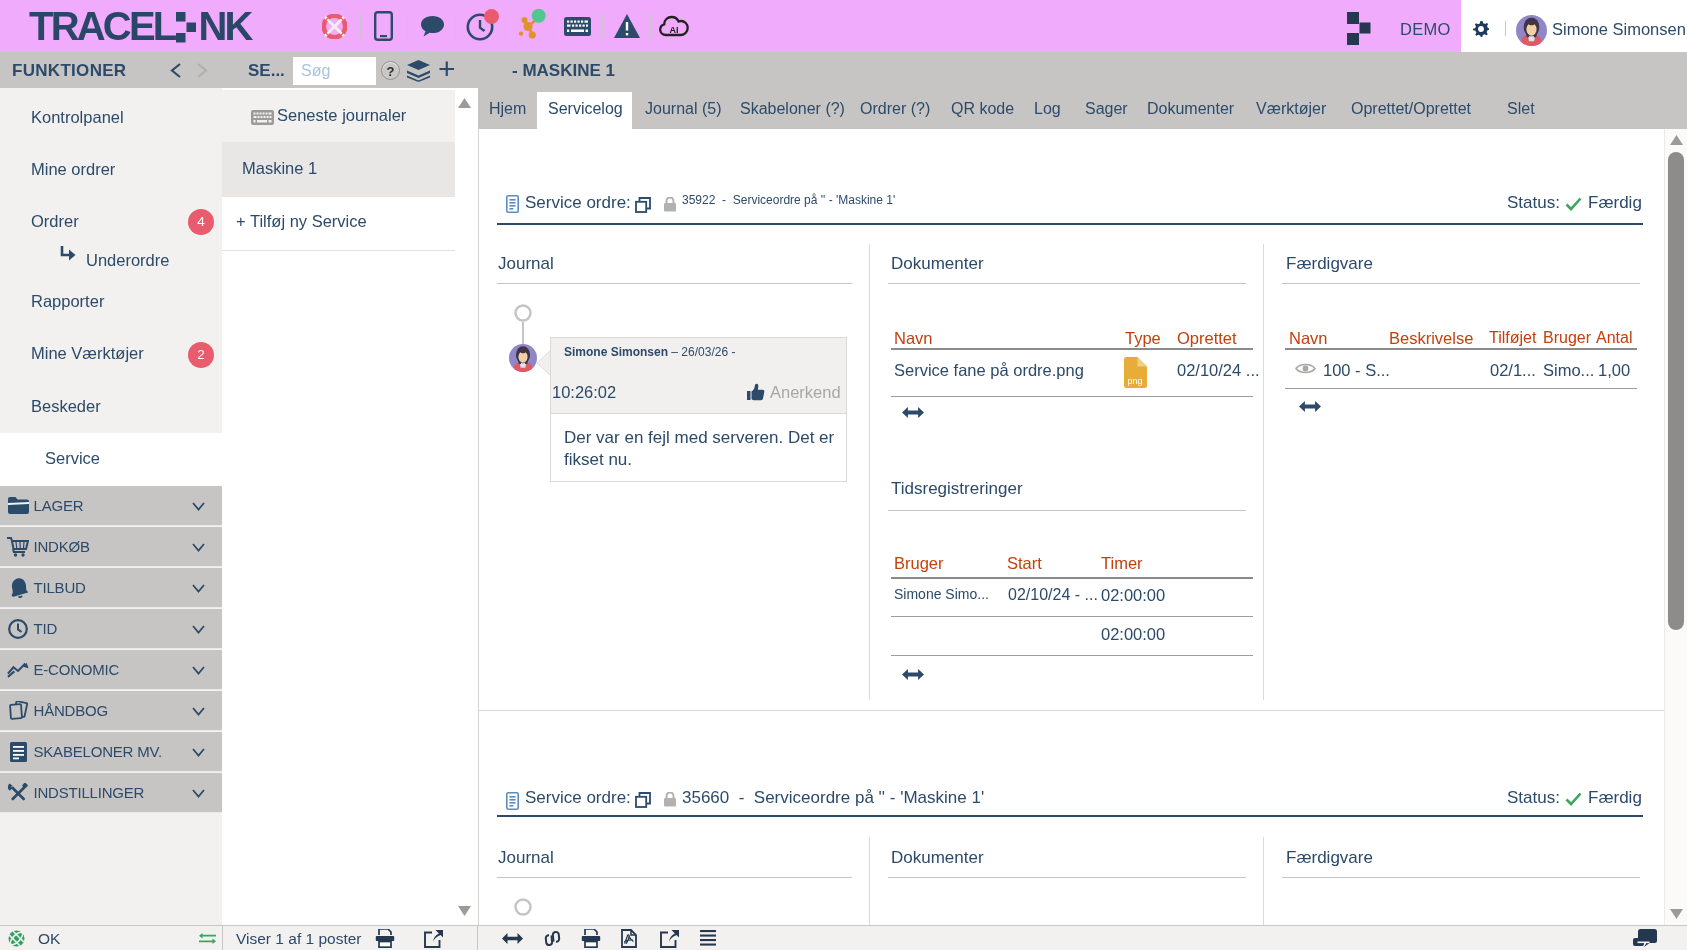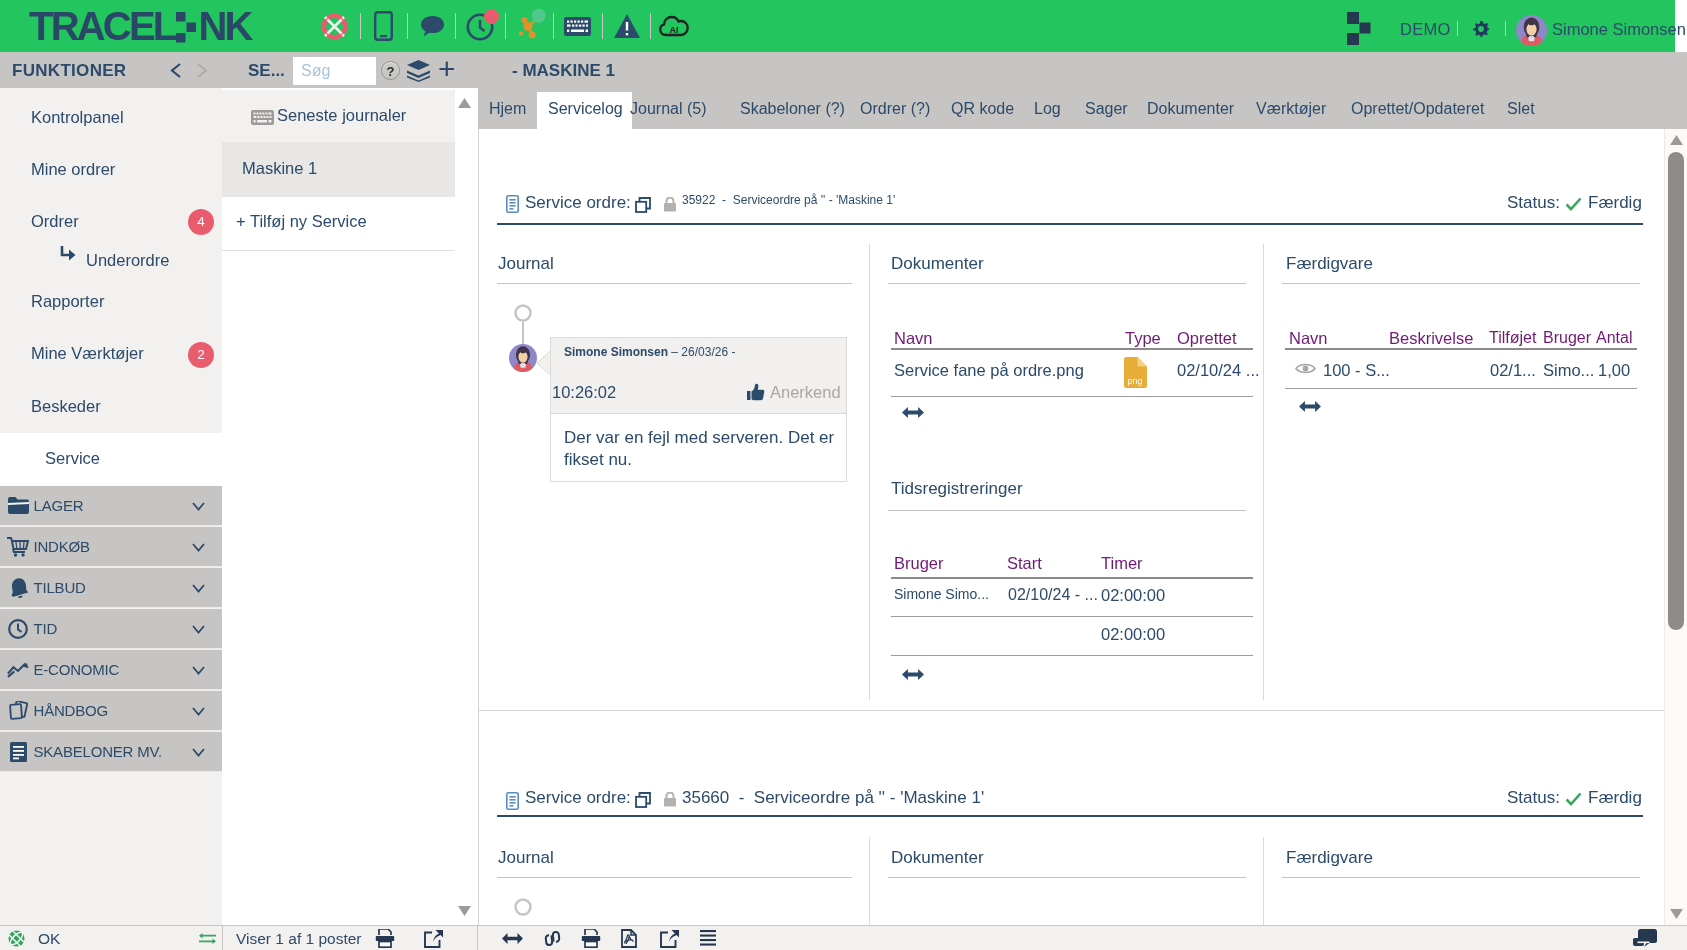--- a/index.html
+++ b/index.html
@@ -3,21 +3,21 @@
 <meta charset="utf-8">
 <style>
 *{margin:0;padding:0;box-sizing:border-box}
 html,body{width:1687px;height:950px;overflow:hidden}
 body{font-family:"Liberation Sans",sans-serif;background:#fff;color:#2c4a6a}
 #app{position:relative;width:1687px;height:950px;overflow:hidden;background:#fff}
 .abs{position:absolute}
 .nv{color:#2c4a6a}
 svg{display:block}
 
-#topbar{position:absolute;left:0;top:0;width:1675px;height:52px;background:#22c55e}
+#topbar{position:absolute;left:0;top:0;width:1461px;height:52px;background:#f0abfc}
 #logo{position:absolute;left:29px;top:5px;height:42px;display:flex;align-items:center;color:#2b4767;font-weight:bold;font-size:40px;letter-spacing:-2.8px}
 .tsep{position:absolute;top:13px;width:1px;height:26px;background:#c9c7c5}
 
 #strip1{position:absolute;left:0;top:52px;width:1687px;height:36px;background:#c7c5c3}
 #strip2{position:absolute;left:478px;top:88px;width:1209px;height:41px;background:#c7c5c3}
 
 #sidebar{position:absolute;left:0;top:88px;width:222px;height:837px;background:#f2f1ef}
 .sitem{position:absolute;left:31px;font-size:16.5px;color:#2c4a6a;white-space:nowrap}
 .badge{position:absolute;left:188px;width:26px;height:26px;border-radius:13px;background:#e85c6d;color:#fff;font-size:13.5px;text-align:center;line-height:26px}
 .grow{position:absolute;left:0;width:222px;height:40px;background:#c7c5c3;border-bottom:1px solid #eceae8;display:flex;align-items:center}
@@ -27,21 +27,21 @@
 
 #col2{position:absolute;left:222px;top:88px;width:233px;height:837px;background:#fff}
 
 #main{position:absolute;left:478px;top:129px;width:1209px;height:796px;background:#fff;border-left:1px solid #d7d5d3}
 .coltitle{font-size:17px;color:#2c4a6a}
 .tline{position:absolute;height:1px;background:#c6c4c2}
 .navyline{position:absolute;height:2px;background:#2c4a6a}
 .thinline{position:absolute;height:1px;background:#9e9c9a}
 .hline{position:absolute;height:2px;background:#8c8a88}
 .vsep{position:absolute;width:1px;background:#dcdad8}
-.th{font-size:16.5px;color:#701a75;position:absolute;white-space:nowrap}
+.th{font-size:16.5px;color:#c2410c;position:absolute;white-space:nowrap}
 .td{font-size:16.5px;color:#2c4a6a;position:absolute;white-space:nowrap}
 
 #bottombar{position:absolute;left:0;top:925px;width:1687px;height:25px;background:#f2f1ef;border-top:1px solid #c9c7c5}
 .bbdiv{position:absolute;top:0;width:1px;height:25px;background:#c9c7c5}
 
 #mscroll{position:absolute;left:1664px;top:129px;width:23px;height:796px;background:#fbfaf9;border-left:1px solid #eceae8}
 #mthumb{position:absolute;left:3px;top:23px;width:16px;height:478px;background:#8e8c8a;border-radius:8px}
 .tab{position:absolute;top:0;height:41px;display:flex;align-items:center;font-size:16px;color:#2c4a6a;white-space:nowrap}
 </style>
 </head>
@@ -63,29 +63,29 @@
         <path d="M0 10.5 L11.5 15.5 L23 10.5 L23 13 L11.5 18 L0 13 Z" fill="#2c4a6a"></path>
         <path d="M0 15.5 L11.5 20.5 L23 15.5 L23 17.5 L11.5 22 L0 17.5 Z" fill="#2c4a6a"></path>
       </svg>
     <div class="abs" style="left:438px;top:0px;font-size:30px;font-weight:400;color:#2c4a6a">+</div>
     <div class="abs" style="left:512px;top:9px;font-size:17px;font-weight:bold;color:#2c4a6a">- MASKINE 1</div>
   </div>
   <div id="strip2">
     <div class="tab" style="left:11px">Hjem</div>
     <div class="abs" style="left:59px;top:4px;width:95px;height:37px;background:#fff"></div>
     <div class="tab" style="left:70px">Servicelog</div>
-    <div class="tab" style="left:152px">Journal (5)</div>
+    <div class="tab" style="left:167px">Journal (5)</div>
     <div class="tab" style="left:262px">Skabeloner (?)</div>
     <div class="tab" style="left:382px">Ordrer (?)</div>
     <div class="tab" style="left:473px">QR kode</div>
     <div class="tab" style="left:556px">Log</div>
     <div class="tab" style="left:607px">Sager</div>
     <div class="tab" style="left:669px">Dokumenter</div>
     <div class="tab" style="left:778px">Værktøjer</div>
-    <div class="tab" style="left:873px">Oprettet/Opdateret</div>
+    <div class="tab" style="left:873px">Oprettet/Oprettet</div>
     <div class="tab" style="left:1029px">Slet</div>
   </div>
   <div id="topbar">
     <div id="logo">
         <span>TRACEL</span>
         <svg width="21" height="31" viewBox="0 0 21 31" style="margin:2px 1px 0 2px">
           <rect x="0" y="0" width="9.5" height="9.5" fill="#2b4767"></rect>
           <rect x="10.5" y="10.5" width="9.5" height="9.5" fill="#2b4767"></rect>
           <rect x="0" y="21" width="9.5" height="9.5" fill="#2b4767"></rect>
         </svg>
@@ -301,20 +301,36 @@
             <rect x="0" y="0" width="17" height="20" rx="1.5" fill="#2c4a6a"></rect>
             <g fill="#fff">
               <rect x="3" y="4" width="11" height="1.8"></rect>
               <rect x="3" y="8" width="11" height="1.8"></rect>
               <rect x="3" y="12" width="11" height="1.8"></rect>
               <rect x="3" y="15.5" width="6" height="1.8"></rect>
             </g>
           </svg>
         </div>
       <div class="gt">SKABELONER MV.</div>
+      <svg class="gc" width="13" height="9" viewBox="0 0 13 9">
+          <path d="M1 1 L6.5 7.5 L12 1" fill="none" stroke="#2c4a6a" stroke-width="1.8"></path>
+        </svg>
+    </div>
+    <div class="grow" style="top:685px">
+      <div class="gi">
+          <svg width="22" height="20" viewBox="0 0 22 21">
+            <g fill="#2c4a6a">
+              <rect x="9.8" y="1.5" width="2.8" height="19" rx="1.3" transform="rotate(45 11.2 11)"></rect>
+              <rect x="9.8" y="1.5" width="2.8" height="19" rx="1.3" transform="rotate(-45 11.2 11)"></rect>
+              <path d="M2.2 0.6 C-0.3 2.8 -0.1 6.5 2.4 8.2 L5 5.6 L3.8 2.9 L6.6 4 Z"></path>
+              <rect x="16.1" y="0.3" width="4.6" height="4.6" rx="1" transform="rotate(45 18.4 2.6)"></rect>
+            </g>
+          </svg>
+        </div>
+      <div class="gt">INDSTILLINGER</div>
       <svg class="gc" width="13" height="9" viewBox="0 0 13 9">
           <path d="M1 1 L6.5 7.5 L12 1" fill="none" stroke="#2c4a6a" stroke-width="1.8"></path>
         </svg>
     </div>
   </div>
   <div id="col2">
     <div class="abs" style="left:0;top:2px;width:233px;height:52px;background:#f2f1ef">
       <svg class="abs" style="left:29px;top:20px" width="23" height="15" viewBox="0 0 23 15">
           <rect x="0" y="0" width="23" height="15" rx="2" fill="#9d9b99"></rect>
           <g fill="#f2f1ef">

